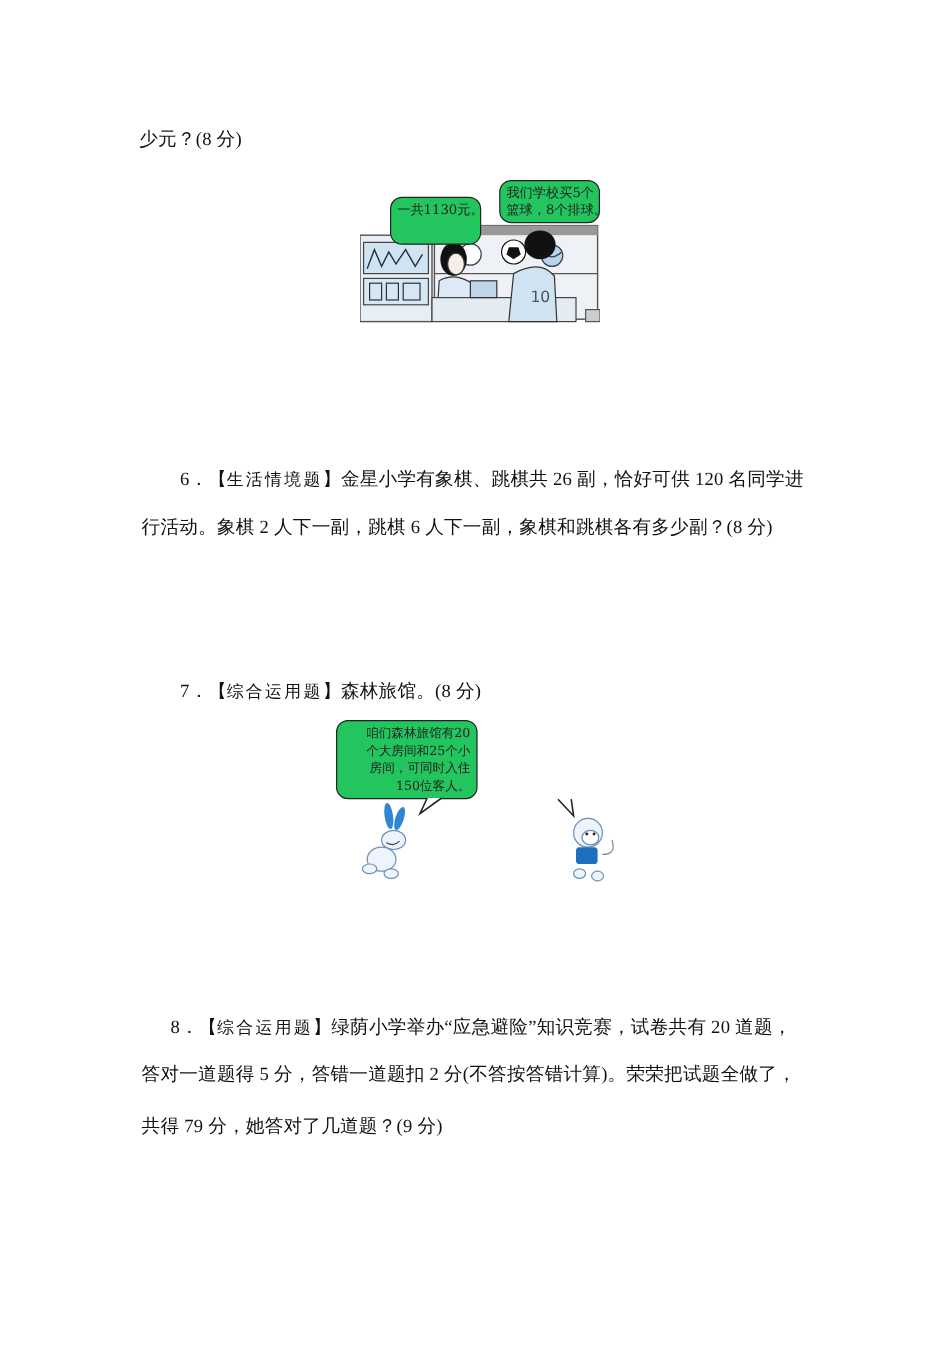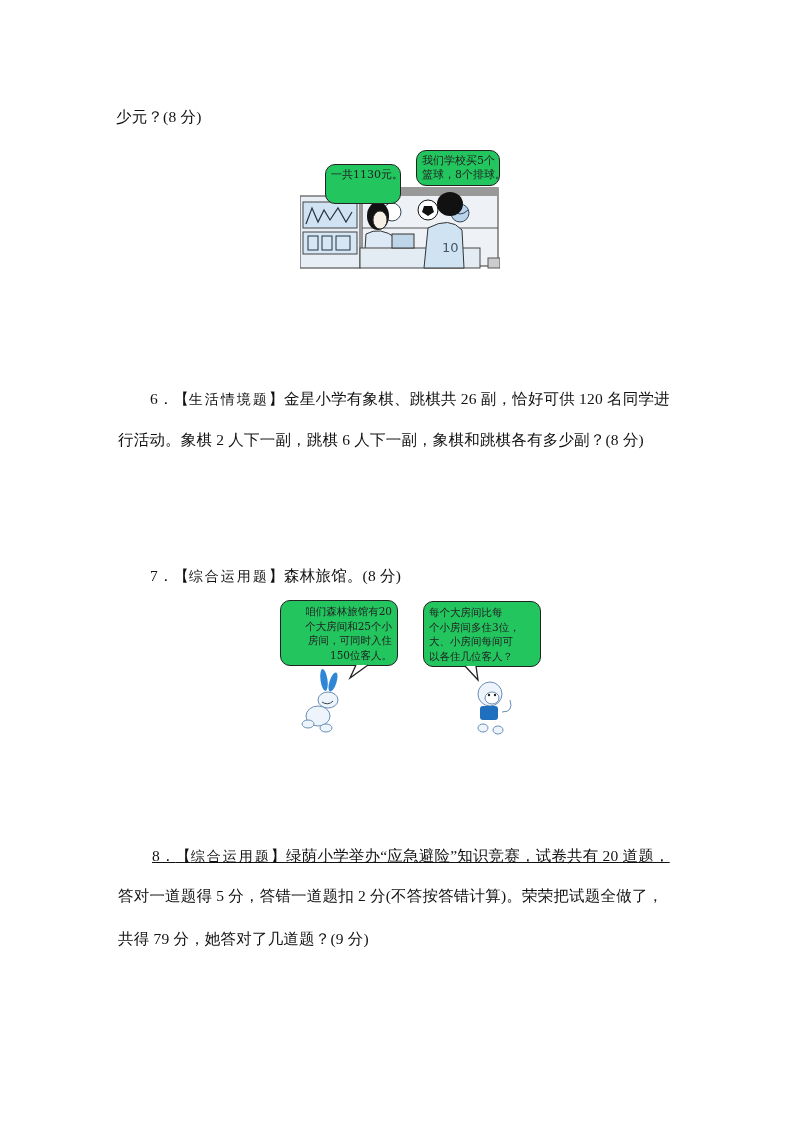--- a/index.html
+++ b/index.html
@@ -65,26 +65,20 @@
   <span>7．</span><span class="brk">【</span><span class="tag">综合运用题</span><span class="brk">】</span><span>森林旅馆。(8 分)</span>
 </div>
 
 <div class="illus" style="left:280px; top:600px; width:265px; height:135px;">
   <div class="bubble" style="left:0px; top:0px; width:118px; height:66px; font-size:10.5px; line-height:14.5px; white-space:nowrap;text-align:right;">
     <div>咱们森林旅馆有20</div>
     <div>个大房间和25个小</div>
     <div>房间，可同时入住</div>
     <div>150位客人。</div>
   </div>
-  <div class="bubble" style="left:143px; top:1px; width:118px; height:66px; font-size:10.5px; line-height:14.5px; white-space:nowrap;">
-    <div>每个大房间比每</div>
-    <div>个小房间多住3位，</div>
-    <div>大、小房间每间可</div>
-    <div>以各住几位客人？</div>
-  </div>
   <svg width="265" height="135" viewBox="0 0 265 135" style="position:absolute; left:0; top:0; pointer-events:none;">
 
     <path d="M76 65 L70 78 L88 65" fill="#fff" stroke="#222" stroke-width="1.3"></path>
     <path d="M185 66 L198 80 L196 66" fill="#fff" stroke="#222" stroke-width="1.3"></path>
 
     <ellipse cx="44" cy="80" rx="3.5" ry="11" fill="#2f86d6" transform="rotate(-8 44 80)"></ellipse>
     <ellipse cx="53" cy="82" rx="3.5" ry="10" fill="#2f86d6" transform="rotate(18 53 82)"></ellipse>
     <ellipse cx="48" cy="100" rx="10" ry="8" fill="#eef4fb" stroke="#6a8fb5"></ellipse>
     <path d="M42 102 Q48 106 53 101" stroke="#345" fill="none"></path>
     <ellipse cx="38" cy="116" rx="12" ry="10" fill="#eef4fb" stroke="#6a8fb5"></ellipse>
@@ -95,17 +89,17 @@
     <ellipse cx="212" cy="98" rx="7" ry="6" fill="#fff" stroke="#6a8fb5"></ellipse>
     <circle cx="209" cy="95" r="1.2" fill="#222"></circle>
       <circle cx="215" cy="95" r="1.2" fill="#222"></circle>
     <rect x="200" y="106" width="18" height="14" rx="3" fill="#1f6fbf"></rect>
     <path d="M222 112 Q234 112 230 100" stroke="#6a8fb5" fill="none"></path>
     <ellipse cx="203" cy="128" rx="5" ry="4" fill="#eef4fb" stroke="#6a8fb5"></ellipse>
     <ellipse cx="218" cy="130" rx="5" ry="4" fill="#eef4fb" stroke="#6a8fb5"></ellipse>
   </svg>
 </div>
 
-<div class="line" style="left:152px; top:846px;text-decoration:underline;">
+<div class="line" style="left:142px; top:846px;">
   <span>8．</span><span class="brk">【</span><span class="tag">综合运用题</span><span class="brk">】</span><span>绿荫小学举办“应急避险”知识竞赛，试卷共有 20 道题，</span>
 </div>
 <div class="line" style="left:118px; top:886px;">答对一道题得 5 分，答错一道题扣 2 分(不答按答错计算)。荣荣把试题全做了，</div>
 <div class="line" style="left:118px; top:929px;">共得 79 分，她答对了几道题？(9 分)</div>
 
 </body></html>

